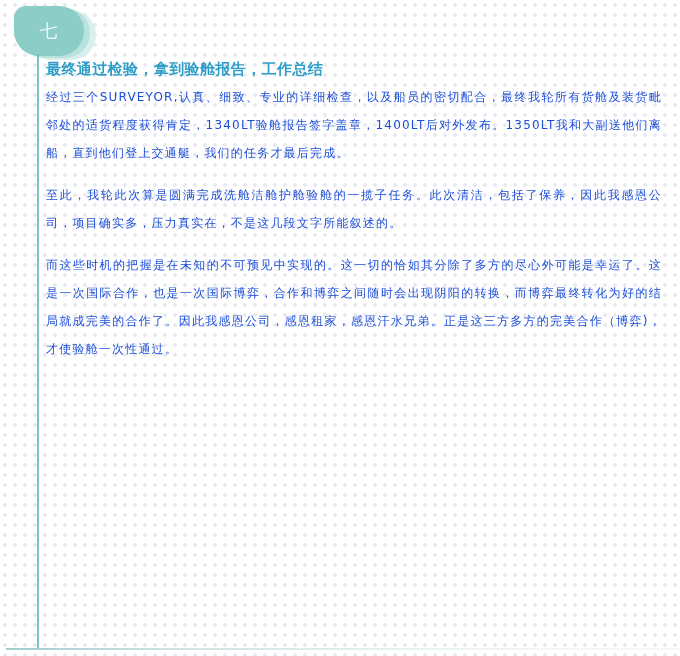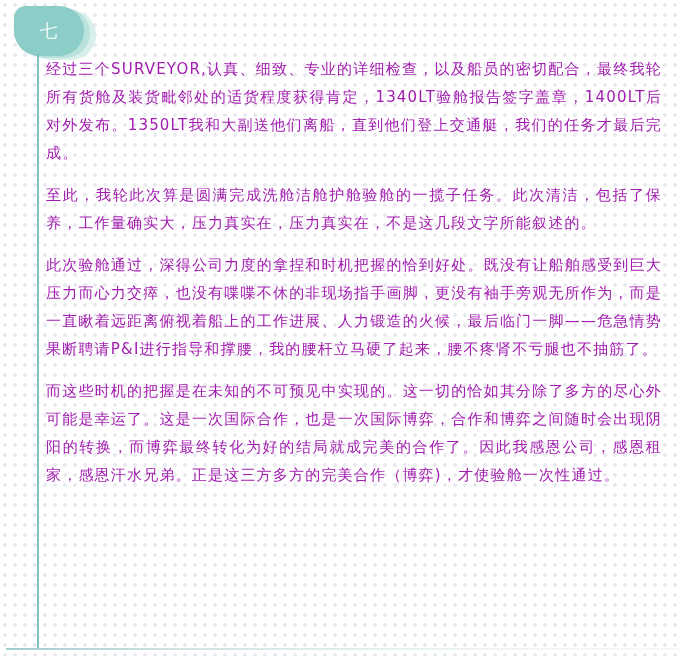--- a/index.html
+++ b/index.html
@@ -74,39 +74,39 @@
   .post-title {
     margin: 0;
     font-size: 15px;
     font-weight: bold;
     color: #2e9ec9;
     line-height: 28px;
     letter-spacing: 0.4px;
   }
   .content p {
     margin: 0 0 14px 0;
-    font-size: 15px;
-    color: #a21caf;
+    font-size: 12px;
+    color: #1d4ed8;
     line-height: 28px;
     letter-spacing: 1.2px;
     text-align: justify;
     text-justify: inter-ideograph;
   }
 </style>
 </head>
 <body>
 
 <div class="badge-wrap">
   <div class="badge-layer badge-shadow-2"></div>
   <div class="badge-layer badge-shadow-1"></div>
   <div class="badge-layer badge-main">七</div>
 </div>
 
 <div class="v-rule"></div>
 
 <div class="content">
+  <h1 class="post-title">最终通过检验，拿到验舱报告，工作总结</h1>
   <p>经过三个SURVEYOR,认真、细致、专业的详细检查，以及船员的密切配合，最终我轮所有货舱及装货毗邻处的适货程度获得肯定，1340LT验舱报告签字盖章，1400LT后对外发布。1350LT我和大副送他们离船，直到他们登上交通艇，我们的任务才最后完成。</p>
-  <p>至此，我轮此次算是圆满完成洗舱洁舱护舱验舱的一揽子任务。此次清洁，包括了保养，工作量确实大，压力真实在，压力真实在，不是这几段文字所能叙述的。</p>
-  <p>此次验舱通过，深得公司力度的拿捏和时机把握的恰到好处。既没有让船舶感受到巨大压力而心力交瘁，也没有喋喋不休的非现场指手画脚，更没有袖手旁观无所作为，而是一直瞅着远距离俯视着船上的工作进展、人力锻造的火候，最后临门一脚——危急情势果断聘请P&amp;I进行指导和撑腰，我的腰杆立马硬了起来，腰不疼肾不亏腿也不抽筋了。</p>
+  <p>至此，我轮此次算是圆满完成洗舱洁舱护舱验舱的一揽子任务。此次清洁，包括了保养，因此我感恩公司，项目确实多，压力真实在，不是这几段文字所能叙述的。</p>
   <p>而这些时机的把握是在未知的不可预见中实现的。这一切的恰如其分除了多方的尽心外可能是幸运了。这是一次国际合作，也是一次国际博弈，合作和博弈之间随时会出现阴阳的转换，而博弈最终转化为好的结局就成完美的合作了。因此我感恩公司，感恩租家，感恩汗水兄弟。正是这三方多方的完美合作（博弈)，才使验舱一次性通过。</p>
 </div>
 
 <div class="bottom-rule"></div>
 
 </body></html>

